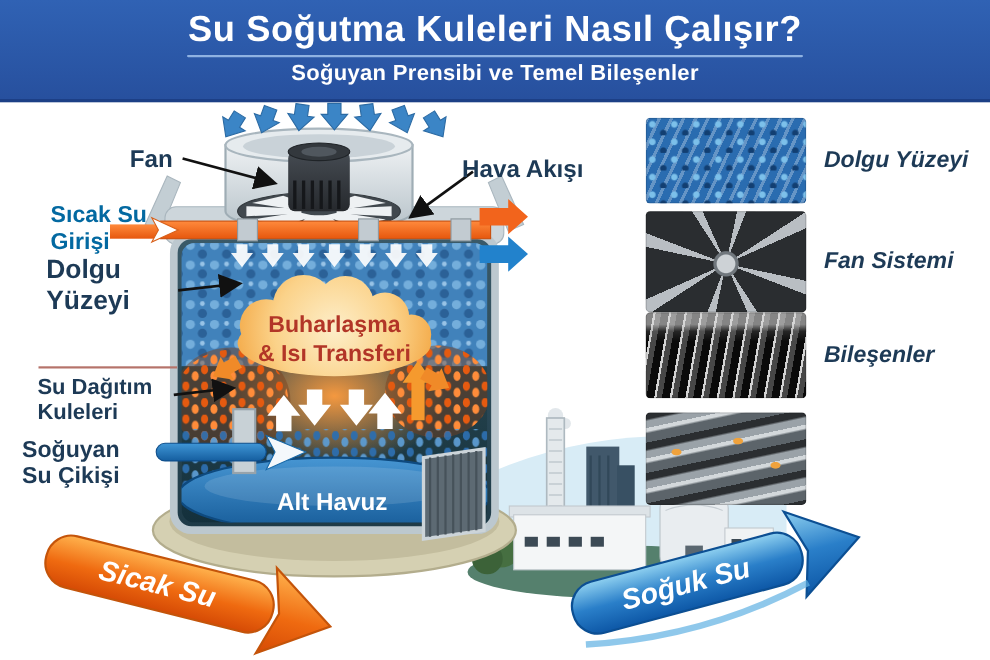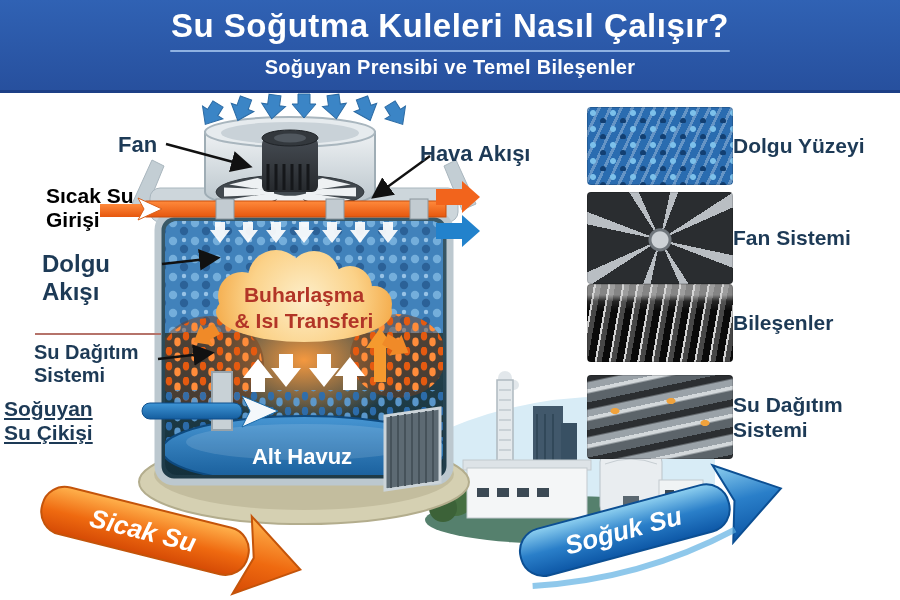--- a/index.html
+++ b/index.html
@@ -7,30 +7,30 @@
          font-family:"Liberation Sans","DejaVu Sans",sans-serif;margin:0 auto;}
   
   .header{position:absolute;left:0;top:0;width:900px;height:90px;
           background:linear-gradient(#3062b4,#27509e);border-bottom:3px solid #1c3f86;
           text-align:center;color:#fff;}
   .header .title{margin-top:7px;font-size:33px;font-weight:bold;letter-spacing:.5px;}
   .header .rule{width:560px;height:2px;background:#8fb2e2;margin:5px auto 4px auto;border-radius:1px;}
   .header .subtitle{font-size:20px;font-weight:bold;letter-spacing:.3px;}
   
   .lbl{position:absolute;color:#1d3a56;font-weight:bold;line-height:1.15;text-align:left;}
-  .lbl.orange{color:#000000;}
+  .lbl.orange{color:#0369a1;}
   #fan-label{left:118px;top:132px;font-size:22px;}
   #air-label{left:420px;top:141px;font-size:22px;}
   #hotin-label{left:46px;top:184px;width:110px;font-size:21px;}
-  #fill-label{left:42px;top:250px;width:112px;font-size:24px;}
+  #fill-label{left:42px;top:232px;width:112px;font-size:24px;}
   #divider-line{position:absolute;left:35px;top:333px;width:126px;height:2px;background:#b5736a;}
   #dist-label{left:34px;top:341px;width:130px;font-size:20px;}
-  #out-label{left:4px;top:397px;width:112px;font-size:21px;text-decoration:underline;}
+  #out-label{left:20px;top:397px;width:112px;font-size:21px;}
   
-  .legend-row{position:absolute;left:587px;display:flex;align-items:center;}
+  .legend-row{position:absolute;left:587px;display:flex;align-items:center;gap:16px;font-style:italic;}
   .thumb{width:146px;height:78px;border-radius:4px;flex:0 0 auto;box-shadow:0 0 0 1px rgba(0,0,0,.15) inset;}
   .legend-label{color:#1d3a56;font-weight:bold;font-size:21px;line-height:1.2;width:140px;}
   #thumb-fill{background-color:#2a6cb0;background-image:
       radial-gradient(circle at 6px 6px,#7cc0ea 2.5px,transparent 3.5px),
       radial-gradient(circle at 16px 14px,#123f72 2.5px,transparent 3.5px),
       repeating-linear-gradient(115deg,rgba(255,255,255,.28) 0 3px,transparent 3px 10px);
       background-size:20px 16px,20px 16px,auto;}
   #thumb-fan{height:92px;background-color:#26292c;background-image:
       radial-gradient(circle at 50% 52%,#cdd2d6 0 8px,#70777d 9px 11px,rgba(0,0,0,0) 12px),
       repeating-conic-gradient(from 12deg at 50% 52%,#b9bec3 0deg 9deg,#2a2d30 9deg 45deg),
@@ -286,47 +286,46 @@
   </svg>
 
   <div class="lbl" id="fan-label">Fan</div>
   <div class="lbl" id="air-label">Hava Akışı</div>
   <div class="lbl orange" id="hotin-label">
     <div>Sıcak Su</div>
     <div>Girişi</div>
   </div>
   <div class="lbl" id="fill-label">
     <div>Dolgu</div>
-    <div>Akışı</div>
+    <div>Yüzeyi</div>
   </div>
   <div id="divider-line"></div>
   <div class="lbl" id="dist-label">
     <div>Su Dağıtım</div>
-    <div>Sistemi</div>
+    <div>Kuleleri</div>
   </div>
   <div class="lbl" id="out-label">
     <div>Soğuyan</div>
     <div>Su Çikişi</div>
   </div>
 
   <div class="legend-row" style="top:107px">
     <div class="thumb" id="thumb-fill"></div>
     <div class="legend-label">Dolgu Yüzeyi</div>
   </div>
   <div class="legend-row" style="top:192px">
     <div class="thumb" id="thumb-fan"></div>
     <div class="legend-label">Fan Sistemi</div>
   </div>
   <div class="legend-row" style="top:284px">
     <div class="thumb" id="thumb-drift"></div>
     <div class="legend-label">Bileşenler</div>
   </div>
   <div class="legend-row" style="top:375px">
     <div class="thumb" id="thumb-pipes"></div>
-    <div class="legend-label">Su Dağıtım Sistemi</div>
   </div>
 
   <svg style="left:30px;top:468px" width="330" height="130" viewBox="0 0 330 130">
     <defs>
       <linearGradient id="hotG" x1="0" y1="0" x2="0" y2="1">
         <stop offset="0" stop-color="#ffb24d"></stop>
           <stop offset=".55" stop-color="#ef6a10"></stop>
           <stop offset="1" stop-color="#d54a05"></stop>
       </linearGradient>
     </defs>

